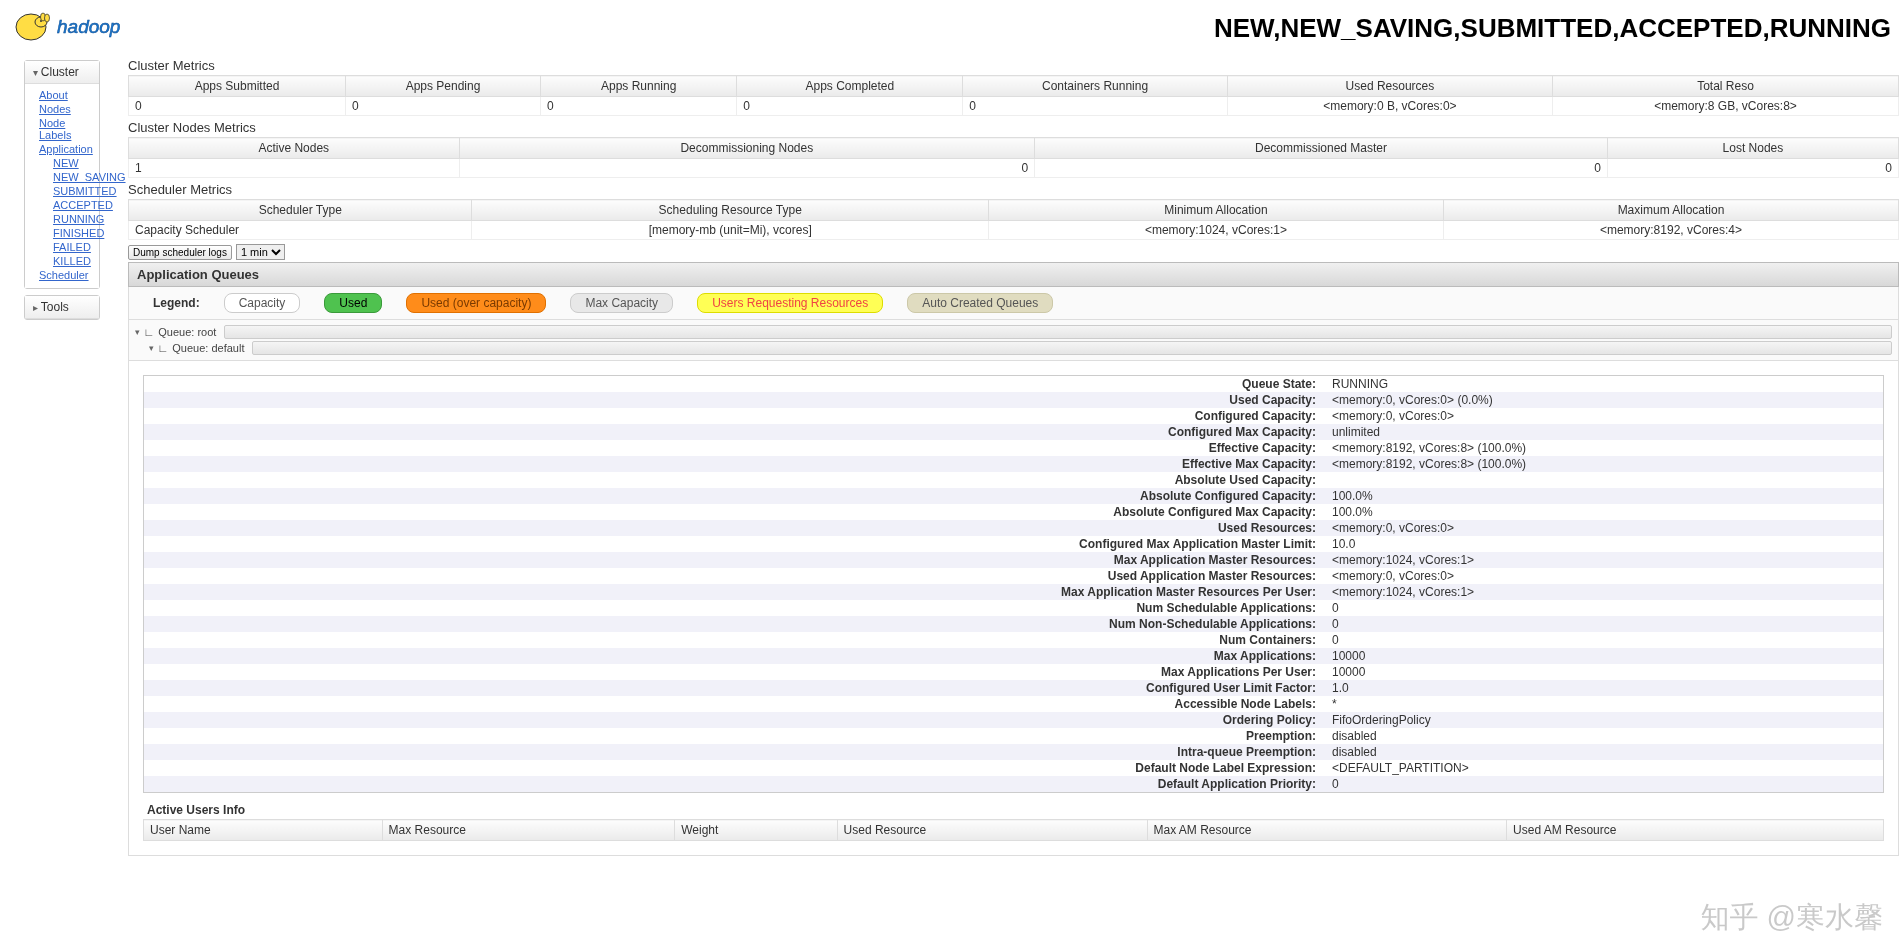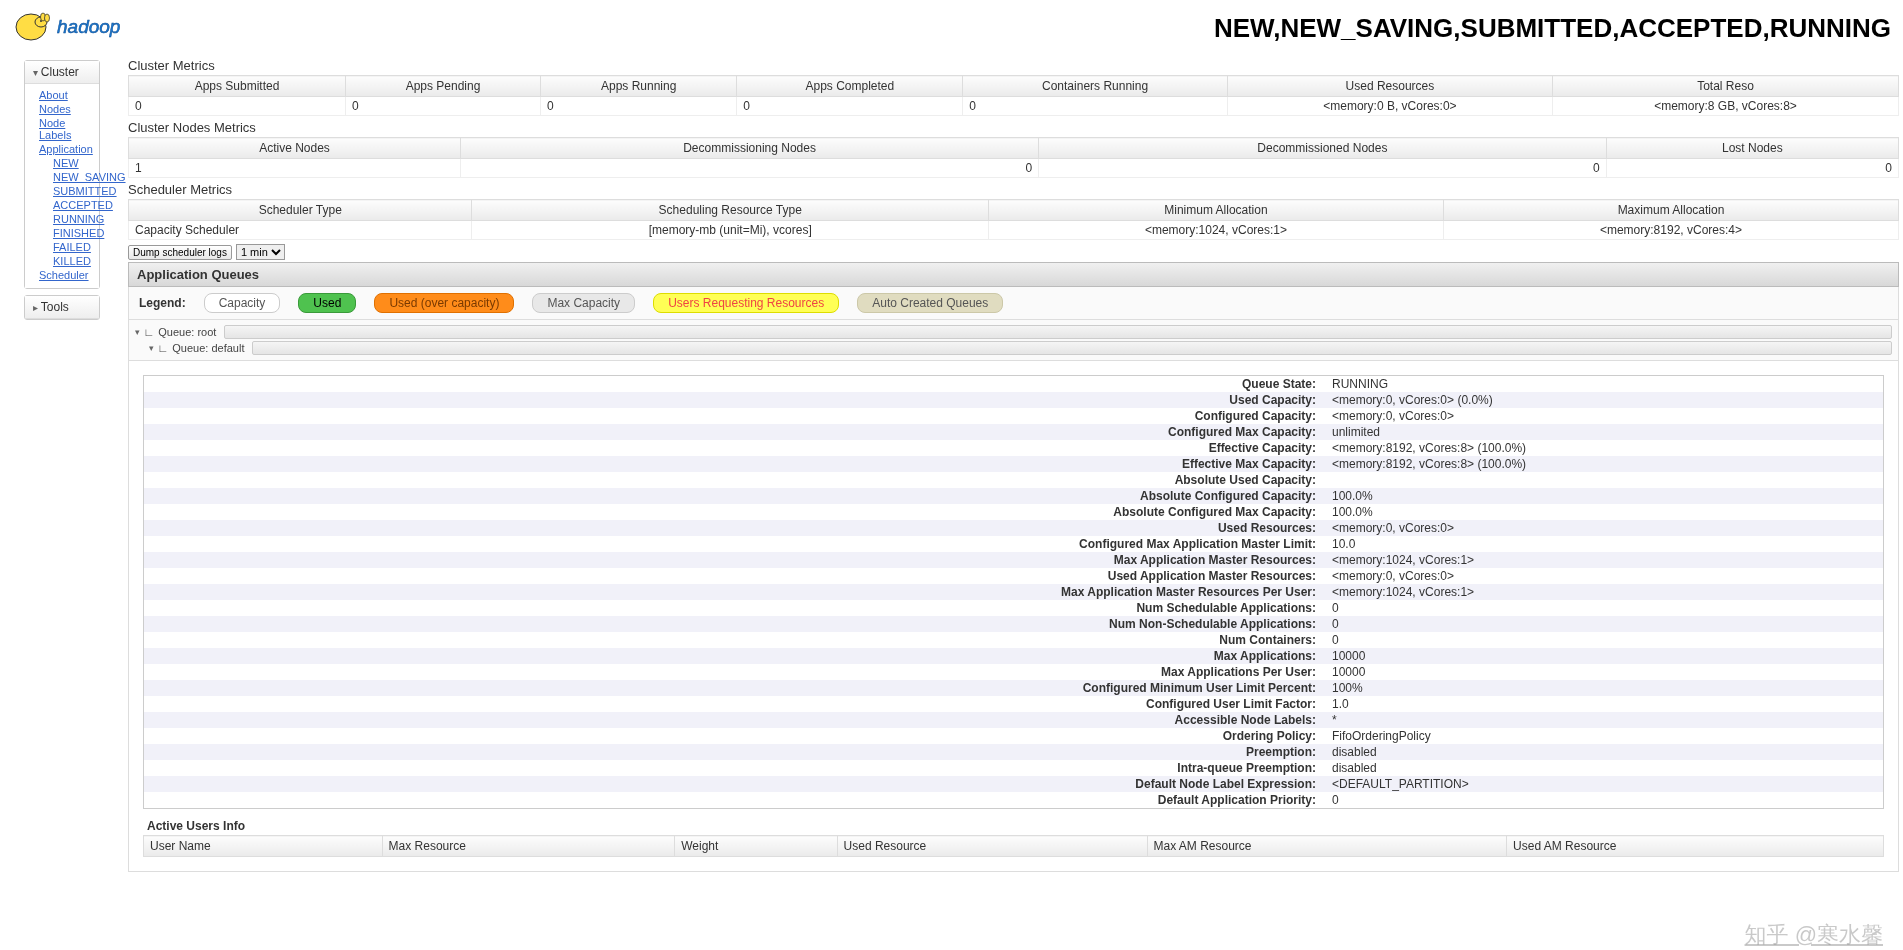--- a/index.html
+++ b/index.html
@@ -19,21 +19,21 @@
 .sidebar-sublist { padding-left: 14px; }
 .main { flex: 1; overflow-x: auto; padding: 0 4px; }
 .section-title { font-size: 13px; color: #333; margin: 2px 0; }
 .metrics-table { width: 100%; border-collapse: collapse; margin-bottom: 4px; }
 .metrics-table th { background: linear-gradient(#fdfdfd,#eaeaea); border: 1px solid #ddd; padding: 3px 6px; font-weight: normal; color: #333; font-size: 12px; text-align: center; white-space: nowrap; }
 .metrics-table td { border: 1px solid #eee; padding: 2px 6px; font-size: 12px; white-space: nowrap; }
 .controls-row { display: flex; align-items: center; gap: 4px; margin: 2px 0; }
 .small-btn { font-size: 10px; border: 1px solid #999; border-radius: 2px; background: linear-gradient(#fff,#e8e8e8); padding: 1px 4px; cursor: pointer; }
 .dropdown { font-size: 11px; border: 1px solid #999; }
 .panel-bar { background: linear-gradient(#f0f0f0,#d8d8d8); border: 1px solid #bbb; padding: 4px 8px; font-weight: bold; font-size: 13px; }
-.legend-row { display: flex; align-items: center; gap: 18px; padding: 6px 10px; border: 1px solid #ddd; border-top: none; background: #fafafa; }
+.legend-row { display: flex; align-items: center; gap: 24px; padding: 6px 24px; border: 1px solid #ddd; border-top: none; background: #fafafa; }
 .legend-label { font-weight: bold; }
 .legend-chip { padding: 2px 14px; border-radius: 8px; border: 1px solid #ccc; font-size: 12px; }
 .chip-capacity { background: #fff; color: #555; }
 .chip-used { background: #4fc24f; color: #000000; border-color: #3a9a3a; }
 .chip-usedover { background: #ff8c1a; color: #7a3a00; border-color: #e07000; }
 .chip-max { background: #e8e8e8; color: #555; }
 .chip-req { background: #ffff55; color: #ef4444; border-color: #dddd00; }
 .chip-auto { background: #e0dcc0; color: #555; border-color: #ccc8a8; }
 .queue-tree { border: 1px solid #ddd; border-top: none; padding: 4px 6px; background: #fafafa; }
 .queue-row { display: flex; align-items: center; gap: 4px; font-size: 11px; color: #444; padding: 1px 0; }
@@ -42,21 +42,21 @@
 .queue-row.sub { margin-left: 14px; }
 .queue-detail-wrap { border: 1px solid #ddd; border-top: none; padding: 14px; }
 .queue-detail { margin: 0 auto; border: 1px solid #ccc; }
 .qd-row { display: flex; }
 .qd-row:nth-child(even) { background: #f1f1f9; }
 .qd-label { flex: 0 0 1180px; text-align: right; padding: 1px 8px; font-weight: bold; font-size: 12px; }
 .qd-value { flex: 1; padding: 1px 8px; font-size: 12px; }
 .subsection-title { font-weight: bold; margin: 10px 4px 2px; font-size: 12px; }
 .users-table { width: 100%; border-collapse: collapse; }
 .users-table th { background: linear-gradient(#fdfdfd,#eaeaea); border: 1px solid #ddd; padding: 3px 6px; font-weight: normal; text-align: left; font-size: 12px; margin-left: 41px; }
-.watermark { position: fixed; bottom: 0; right: 20px; font-size: 22px; color: rgba(120,120,120,0.4); font-family: "Microsoft YaHei", sans-serif; pointer-events: none; text-decoration: underline; }
+.watermark { position: fixed; bottom: 12px; right: 20px; font-size: 29px; color: rgba(120,120,120,0.4); font-family: "Microsoft YaHei", sans-serif; pointer-events: none; }
 </style>
 </head>
 <body>
 
 <div class="header">
   <div class="logo">
     <svg class="logo-svg" viewBox="0 0 400 80">
       <ellipse cx="38" cy="38" rx="30" ry="26" fill="#ffdd44" stroke="#333" stroke-width="2"></ellipse>
       <ellipse cx="58" cy="28" rx="12" ry="10" fill="#ffdd44" stroke="#333" stroke-width="2"></ellipse>
       <circle cx="58" cy="26" r="2" fill="#333"></circle>
@@ -121,21 +121,21 @@
           </tr>
         </tbody>
     </table>
 
     <div class="section-title">Cluster Nodes Metrics</div>
     <table class="metrics-table">
       <thead>
           <tr id="nm-head">
             <th>Active Nodes</th>
             <th>Decommissioning Nodes</th>
-            <th>Decommissioned Nodes</th>
+            <th>Decommissioned Master</th>
             <th>Lost Nodes</th>
           </tr>
         </thead>
       <tbody>
           <tr id="nm-row">
             <td style="text-align: left;">1</td>
             <td style="text-align: right;">0</td>
             <td style="text-align: right;">0</td>
             <td style="text-align: right;">0</td>
           </tr>
@@ -266,24 +266,20 @@
           </div>
           <div class="qd-row">
             <div class="qd-label">Max Applications:</div>
             <div class="qd-value">10000</div>
           </div>
           <div class="qd-row">
             <div class="qd-label">Max Applications Per User:</div>
             <div class="qd-value">10000</div>
           </div>
           <div class="qd-row">
-            <div class="qd-label">Configured Minimum User Limit Percent:</div>
-            <div class="qd-value">100%</div>
-          </div>
-          <div class="qd-row">
             <div class="qd-label">Configured User Limit Factor:</div>
             <div class="qd-value">1.0</div>
           </div>
           <div class="qd-row">
             <div class="qd-label">Accessible Node Labels:</div>
             <div class="qd-value">*</div>
           </div>
           <div class="qd-row">
             <div class="qd-label">Ordering Policy:</div>
             <div class="qd-value">FifoOrderingPolicy</div>

